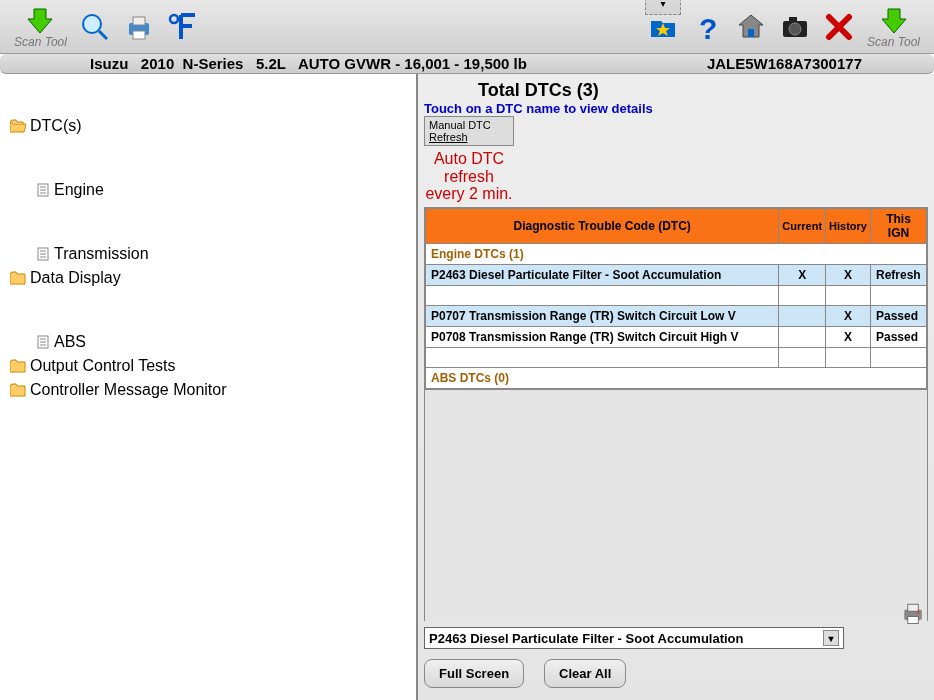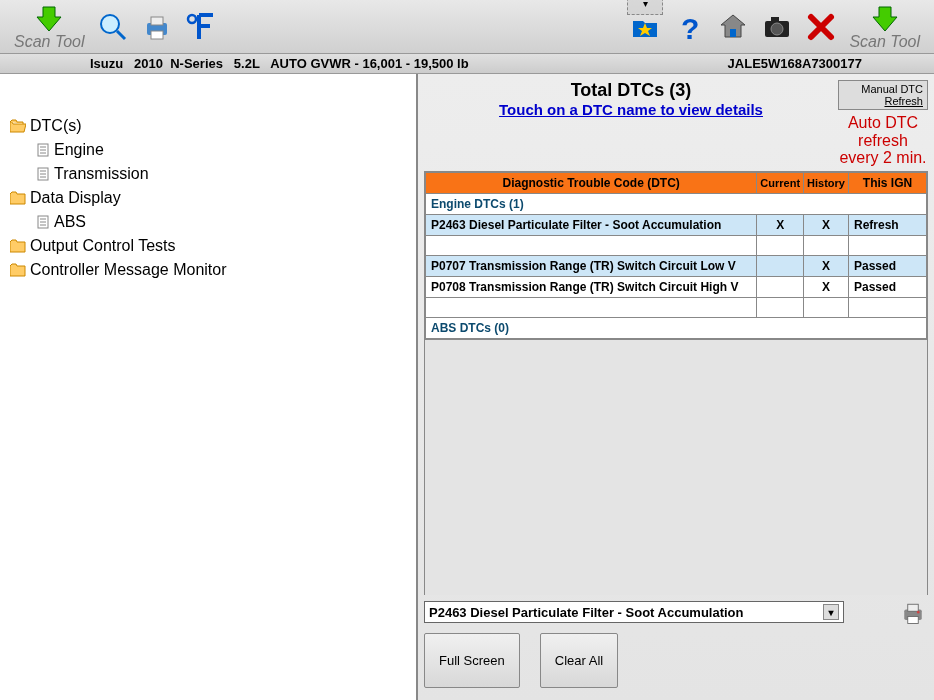--- a/index.html
+++ b/index.html
@@ -1,61 +1,61 @@
 <!DOCTYPE html>
 <html><head>
 <meta charset="utf-8">
 <style>
 * { box-sizing: border-box; margin: 0; padding: 0; }
 body { font-family: Arial, sans-serif; font-size: 13px; background: #fff; width: 934px; height: 700px; overflow: hidden; }
 
 .toolbar { background: linear-gradient(#e8e8e8, #d0d0d0); height: 54px; display: flex; align-items: center; padding: 2px 8px; border-bottom: 1px solid #999; }
 .toolbar-icon { display: flex; flex-direction: column; align-items: center; margin: 0 6px; cursor: pointer; }
 .toolbar-icon svg { width: 32px; height: 32px; }
-.toolbar-label { font-size: 16px; color: #777; font-style: italic; margin-top: -2px; }
+.toolbar-label { font-size: 12px; color: #777; font-style: italic; margin-top: -2px; }
 .toolbar-spacer { flex: 1; }
 
-.vehicle-bar { background: linear-gradient(#e0e0e0, #cccccc); height: 20px; display: flex; align-items: center; padding: 0 12px; font-size: 13px; font-weight: bold; border-bottom: 1px solid #999; }
+.vehicle-bar { background: linear-gradient(#e0e0e0, #cccccc); height: 20px; display: flex; align-items: center; padding: 0 12px; font-size: 15px; font-weight: bold; border-bottom: 1px solid #999; border-radius: 6px; }
 .vehicle-left { flex: 0 0 auto; padding-left: 78px; }
 .vehicle-spacer { flex: 1; }
 .vehicle-vin { padding-right: 60px; }
 
 .content { display: flex; height: calc(700px - 74px); }
 .nav-panel { width: 418px; background: #fff; padding: 40px 10px 10px 10px; border-right: 2px solid #888; }
 .nav-item { display: flex; align-items: center; padding: 3px 0; font-size: 16px; }
-.nav-item.child { padding-left: 26px; }
+.nav-item.child { padding-left: 26px; margin-top: 40px; }
 .folder-icon { width: 16px; height: 14px; margin-right: 4px; display: inline-block; }
 .doc-icon { width: 14px; height: 14px; margin-right: 4px; display: inline-block; }
 
 .main-panel { flex: 1; background: linear-gradient(#ededed, #e4e4e4); padding: 6px; position: relative; display: flex; flex-direction: column; }
-.main-header { display: flex; align-items: flex-start; margin-bottom: 4px; }
+.main-header { display: flex; align-items: flex-start; margin-bottom: 4px; flex-direction: column; }
 .main-header-center { flex: 1; text-align: center; }
 .total-dtcs { font-size: 18px; font-weight: bold; }
-.touch-hint { color: #0000cc; text-decoration: underline; font-weight: bold; font-size: 15px; }
-.refresh-box { border: 1px solid #888; background: #ddd; padding: 2px 4px; font-size: 11px; text-align: right; cursor: pointer; line-height: 1.1; }
+.touch-hint { color: #0000cc; font-weight: bold; font-size: 13px; }
+.refresh-box { border: 1px solid #888; background: #ddd; padding: 2px 4px; font-size: 11px; text-align: left; cursor: pointer; line-height: 1.1; }
 .auto-refresh { color: #c00; font-size: 16px; text-align: center; margin-top: 4px; line-height: 1.1; }
 
 .dtc-table { width: 100%; border-collapse: collapse; background: #fff; font-size: 12px; }
 .dtc-table th { background: #f97316; border: 1px solid #888; padding: 3px; font-weight: bold; text-align: center; }
 .dtc-table th.dtc-col { width: auto; }
 .dtc-table th.stat-col { width: 44px; font-size: 11px; }
-.dtc-table th.ign-col { width: 78px; margin-top: 16px; }
+.dtc-table th.ign-col { width: 56px; margin-top: 16px; }
 .dtc-table td { border: 1px solid #888; padding: 3px 5px; height: 20px; }
-.section-row td { color: #0c4a6e; font-weight: bold; background: #fff; }
+.section-row td { color: #a16207; font-weight: bold; background: #fff; }
 .dtc-row td { font-weight: bold; }
 .dtc-row td.center { text-align: center; }
 .highlight td { background: #cde6f7; }
 .table-wrap { border: 1px solid #888; flex: 0 0 auto; }
 .table-filler { flex: 1; background: #e4e4e4; border-left: 1px solid #888; border-right: 1px solid #888; }
 
 .bottom-controls { padding: 6px 0; }
 .dtc-select { width: 420px; background: #fff; border: 1px solid #666; padding: 2px 4px; font-size: 13px; font-weight: bold; display: flex; justify-content: space-between; align-items: center; margin-bottom: 10px; }
 .dropdown-arrow { border: 1px solid #888; background: #ddd; width: 16px; height: 16px; display: flex; align-items: center; justify-content: center; font-size: 10px; }
 .bottom-buttons { display: flex; gap: 20px; }
-.btn { border: 1px solid #888; background: linear-gradient(#f0f0f0, #d8d8d8); padding: 19px 14px; font-size: 13px; cursor: pointer; border-radius: 2px; }
+.btn { border: 1px solid #888; background: linear-gradient(#f0f0f0, #d8d8d8); padding: 6px 14px; font-size: 13px; cursor: pointer; border-radius: 8px; font-weight: bold; }
 
 .selection-grip { position: absolute; top: -18px; right: 130px; width: 36px; height: 22px; border: 1px dashed #888; background: rgba(200,200,200,0.5); display: flex; align-items: center; justify-content: center; font-size: 10px; }
 .print-icon-bottom { position: absolute; right: 6px; bottom: 70px; }
 </style>
 </head>
 <body>
 
 <div class="toolbar">
   <div class="toolbar-icon">
     <svg viewBox="0 0 32 32">

